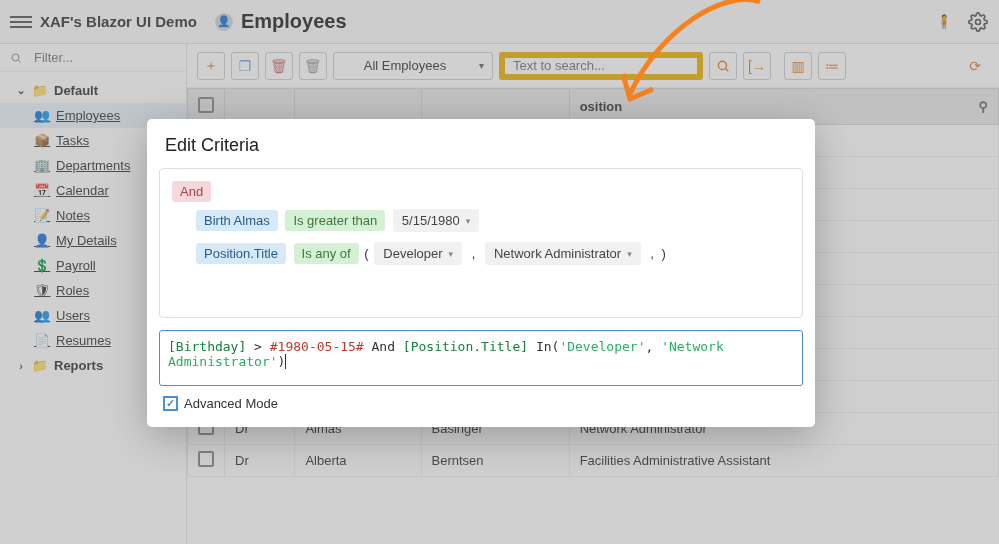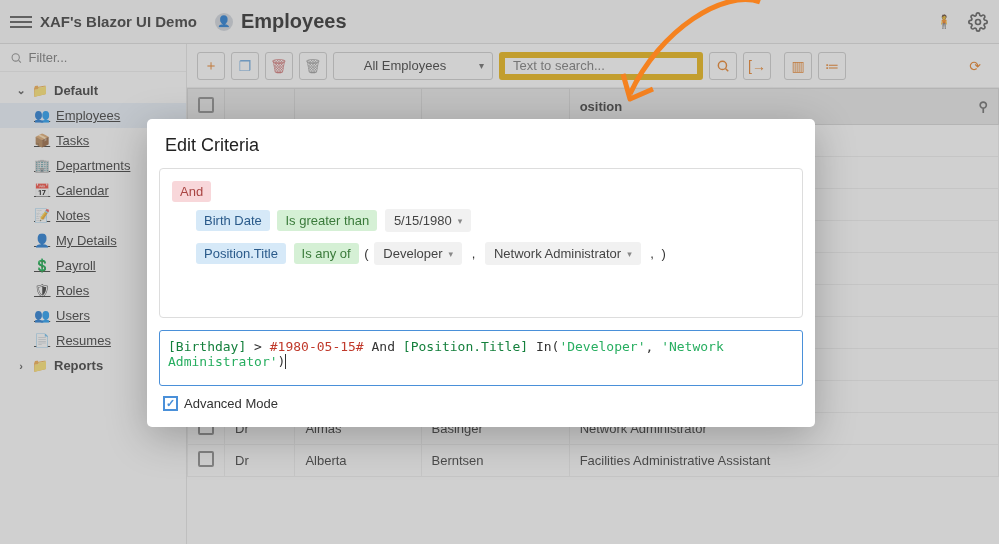--- a/index.html
+++ b/index.html
@@ -11,21 +11,21 @@
 .hamburger span { height: 2px; background: #555; }
 .app-title { font-weight: 600; font-size: 15px; margin-right: 18px; }
 .page-icon { width: 18px; height: 18px; border-radius: 50%; background: #d0d5dc; display: flex; align-items: center; justify-content: center; margin-right: 8px; font-size: 11px; color: #666; }
 .page-title { font-size: 20px; font-weight: 600; color: #222; }
 .topbar .spacer { flex: 1; }
 .gear, .avatar-top { width: 22px; height: 22px; margin-left: 12px; cursor: pointer; display: flex; align-items: center; justify-content: center; color: #555; }
 
 
 .main { display: flex; height: calc(100% - 44px); }
 .sidebar { width: 187px; border-right: 1px solid #e5e5e5; background: #fff; }
-.filter-row { display: flex; align-items: center; padding: 6px 10px; border-bottom: 1px solid #eee; color: #888; }
+.filter-row { display: flex; align-items: center; padding: 6px 10px; border-bottom: 1px solid #eee; color: #888; gap: 6px; }
 .filter-row svg { margin-right: 6px; }
 .filter-row input { border: none; outline: none; font-size: 13px; width: 100%; background: transparent; color: #555; }
 .nav-group { padding: 6px 0; }
 .nav-item { display: flex; align-items: center; padding: 5px 10px 5px 16px; cursor: pointer; font-size: 13px; gap: 6px; }
 .nav-item.group-head { font-weight: 600; }
 .nav-item .chev { width: 10px; text-align: center; color: #555; font-size: 11px; }
 .nav-item .icon { font-size: 13px; width: 16px; text-align: center; }
 .nav-item.child { padding-left: 34px; text-decoration: underline; color: #333; }
 .nav-item.child .icon { text-decoration: none; display: inline-block; }
 .nav-item.selected { background: #eaf2fb; }
@@ -289,21 +289,21 @@
   <path d="M 155 8 C 120 -5, 55 35, 25 100" stroke="#f58220" stroke-width="5" fill="none"></path>
   <path d="M 18 80 L 25 105 L 48 95" stroke="#f58220" stroke-width="5" fill="none" stroke-linejoin="round"></path>
 </svg>
 
 <div class="modal">
   <div class="modal-title">Edit Criteria</div>
   <div class="modal-body">
     <div class="criteria-box">
       <span class="pill and">And</span>
       <div class="crit-row">
-        <span class="pill field">Birth Date</span>
+        <span class="pill field">Birth Almas</span>
         <span class="pill op">Is greater than</span>
         <span class="pill val">
             <span>5/15/1980</span>
             <span class="dd">▾</span>
           </span>
       </div>
       <div class="crit-row">
         <span class="pill field">Position.Title</span>
         <span class="pill op">Is any of</span>
         <span>(</span>

